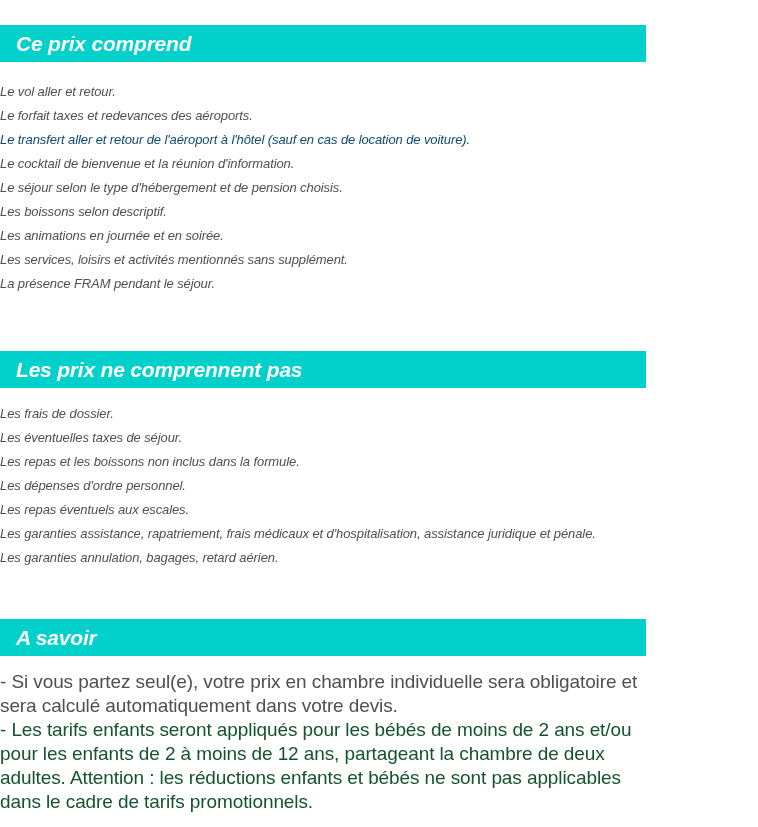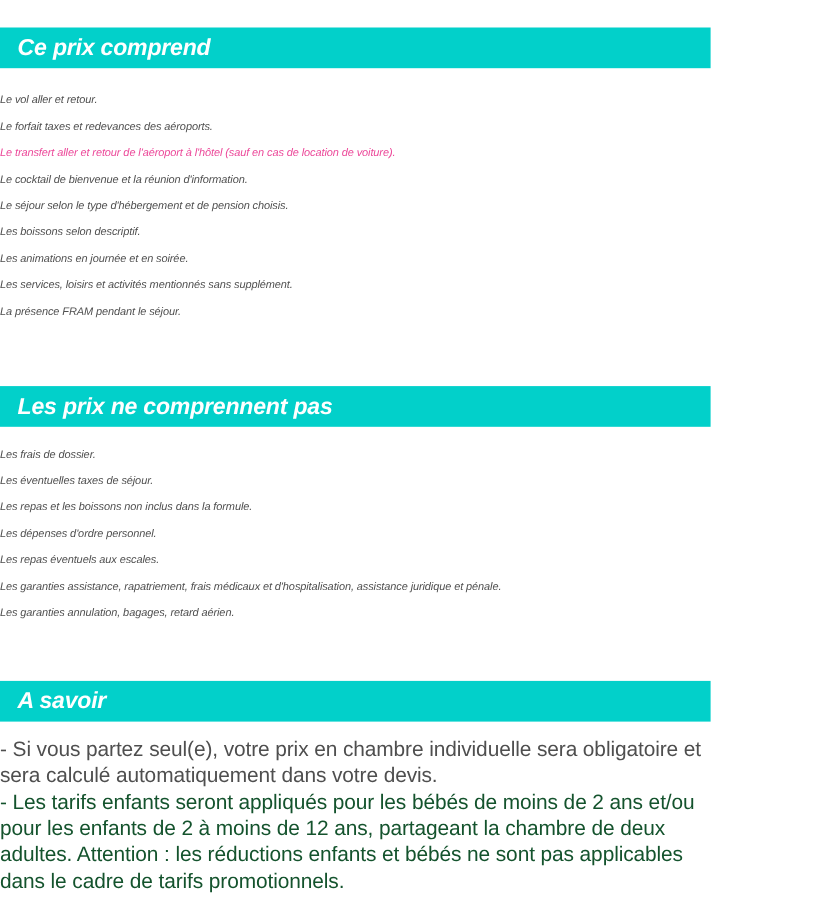--- a/index.html
+++ b/index.html
@@ -50,21 +50,21 @@
     padding: 0 6px 0 0;
     box-sizing: border-box;
   }
   .line-list {
     list-style: none;
     margin: 0;
     padding: 0;
   }
   .line-list li {
     font-style: italic;
-    font-size: 10px;
+    font-size: 13px;
     line-height: 24px;
     color: #4f4f4f;
     white-space: nowrap;
     letter-spacing: -0.1px;
   }
 
   
   .pad-top-18 { height: 18px; }
   .pad-top-14 { height: 14px; }
   .gap-55 { height: 55px; }
@@ -91,21 +91,21 @@
 
   <div class="section-bar" style="background: rgb(2, 208, 202);">
     <span class="section-title" style="color: rgb(255, 255, 255);">Ce prix comprend</span>
   </div>
 
   <div class="section-body">
     <div class="pad-top-18"></div>
     <ul class="line-list">
       <li style="color: rgb(79, 79, 79);">Le vol aller et retour.</li>
       <li style="color: rgb(79, 79, 79);">Le forfait taxes et redevances des aéroports.</li>
-      <li style="color: #ec4899;">Le transfert aller et retour de l'aéroport à l'hôtel (sauf en cas de location de voiture).</li>
+      <li style="color: #0c4a6e;">Le transfert aller et retour de l'aéroport à l'hôtel (sauf en cas de location de voiture).</li>
       <li style="color: rgb(79, 79, 79);">Le cocktail de bienvenue et la réunion d'information.</li>
       <li style="color: rgb(79, 79, 79);">Le séjour selon le type d'hébergement et de pension choisis.</li>
       <li style="color: rgb(79, 79, 79);">Les boissons selon descriptif.</li>
       <li style="color: rgb(79, 79, 79);">Les animations en journée et en soirée.</li>
       <li style="color: rgb(79, 79, 79);">Les services, loisirs et activités mentionnés sans supplément.</li>
       <li style="color: rgb(79, 79, 79);">La présence FRAM pendant le séjour.</li>
     </ul>
   </div>
 
   <div class="gap-55"></div>

